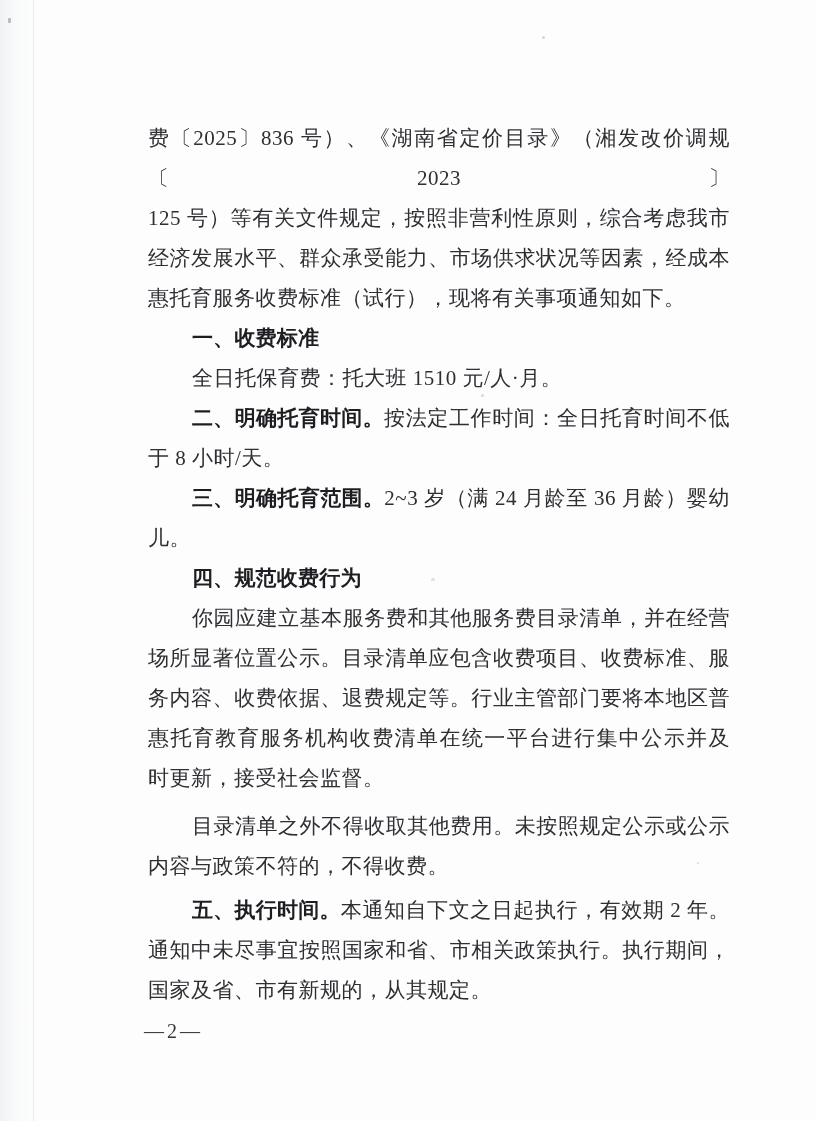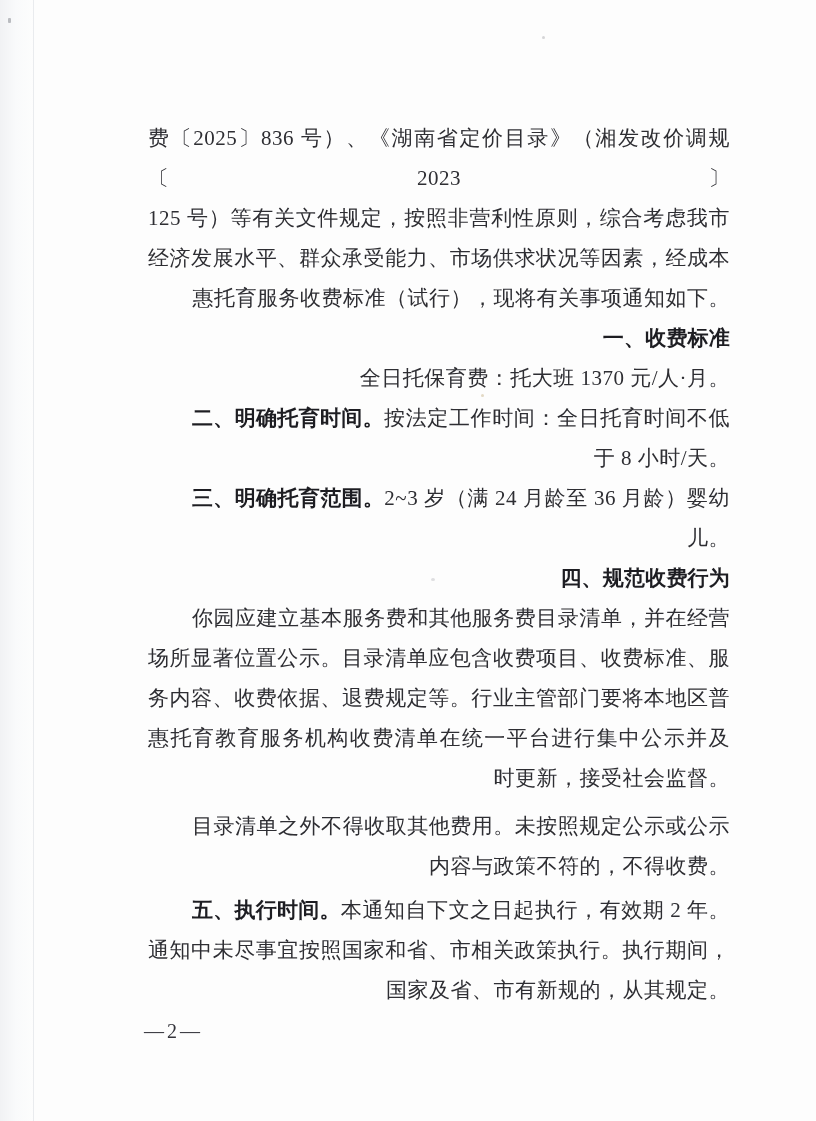--- a/index.html
+++ b/index.html
@@ -34,21 +34,21 @@
     left: 148px;
     top: 118px;
     width: 582px;
     font-size: 21px;
     line-height: 40px;
     letter-spacing: 0.5px;
     color: #2e2e33;
   }
   .line {
     min-height: 40px;
-    text-align: right;
+    text-align: left;
   }
   .line.fill {
     text-align: justify;
     text-align-last: justify;
   }
   .line.indent {
     padding-left: 44px;
   }
   .seg { }
   .seg.bold {
@@ -85,21 +85,21 @@
 <div class="page">
   <div class="edge-shadow"></div>
   <div class="edge-line"></div>
 
   <div class="doc">
       <div class="line fill"><span class="seg">费〔2025〕836 号）、《湖南省定价目录》（湘发改价调规〔2023〕</span></div>
       <div class="line fill"><span class="seg">125 号）等有关文件规定，按照非营利性原则，综合考虑我市</span></div>
       <div class="line fill"><span class="seg">经济发展水平、群众承受能力、市场供求状况等因素，经成本</span></div>
       <div class="line"><span class="seg">惠托育服务收费标准（试行），现将有关事项通知如下。</span></div>
       <div class="line indent"><span class="seg bold">一、收费标准</span></div>
-      <div class="line indent"><span class="seg">全日托保育费：托大班 1370 元/人·月。</span></div>
+      <div class="line indent"><span class="seg">全日托保育费：托大班 1510 元/人·月。</span></div>
       <div class="line fill indent"><span class="seg bold">二、明确托育时间。</span><span class="seg">按法定工作时间：全日托育时间不低</span></div>
       <div class="line"><span class="seg">于 8 小时/天。</span></div>
       <div class="line fill indent"><span class="seg bold">三、明确托育范围。</span><span class="seg">2~3 岁（满 24 月龄至 36 月龄）婴幼</span></div>
       <div class="line"><span class="seg">儿。</span></div>
       <div class="line indent"><span class="seg bold">四、规范收费行为</span></div>
       <div class="line fill indent"><span class="seg">你园应建立基本服务费和其他服务费目录清单，并在经营</span></div>
       <div class="line fill"><span class="seg">场所显著位置公示。目录清单应包含收费项目、收费标准、服</span></div>
       <div class="line fill"><span class="seg">务内容、收费依据、退费规定等。行业主管部门要将本地区普</span></div>
       <div class="line fill"><span class="seg">惠托育教育服务机构收费清单在统一平台进行集中公示并及</span></div>
       <div class="line"><span class="seg">时更新，接受社会监督。</span></div>

